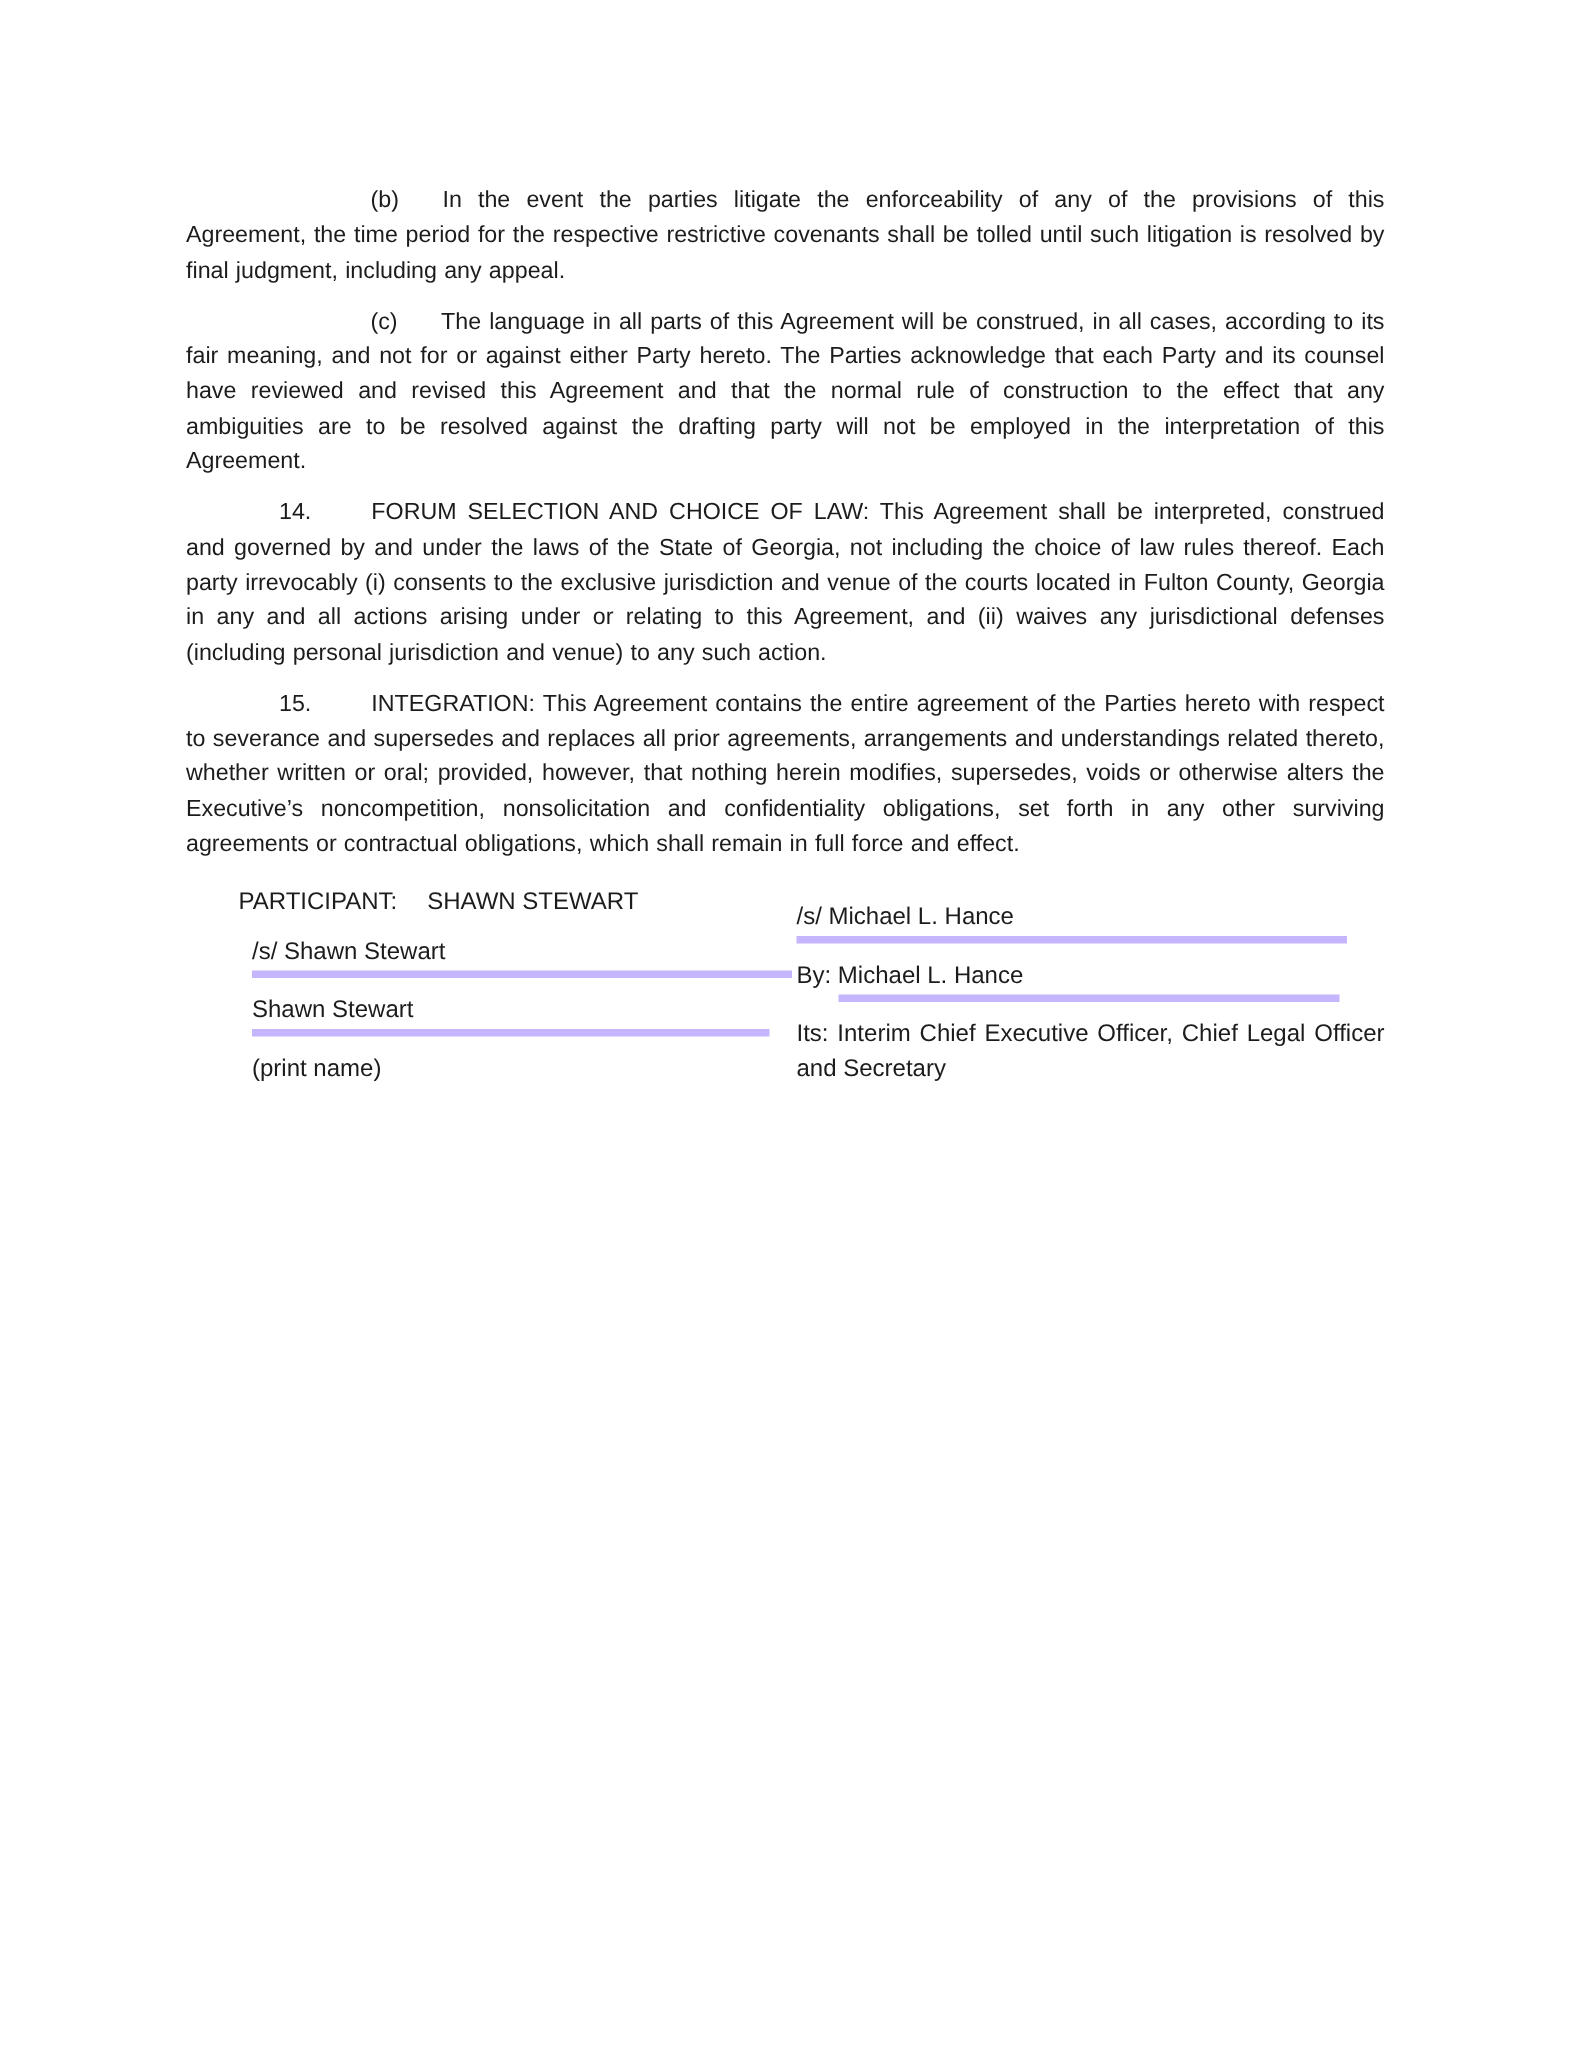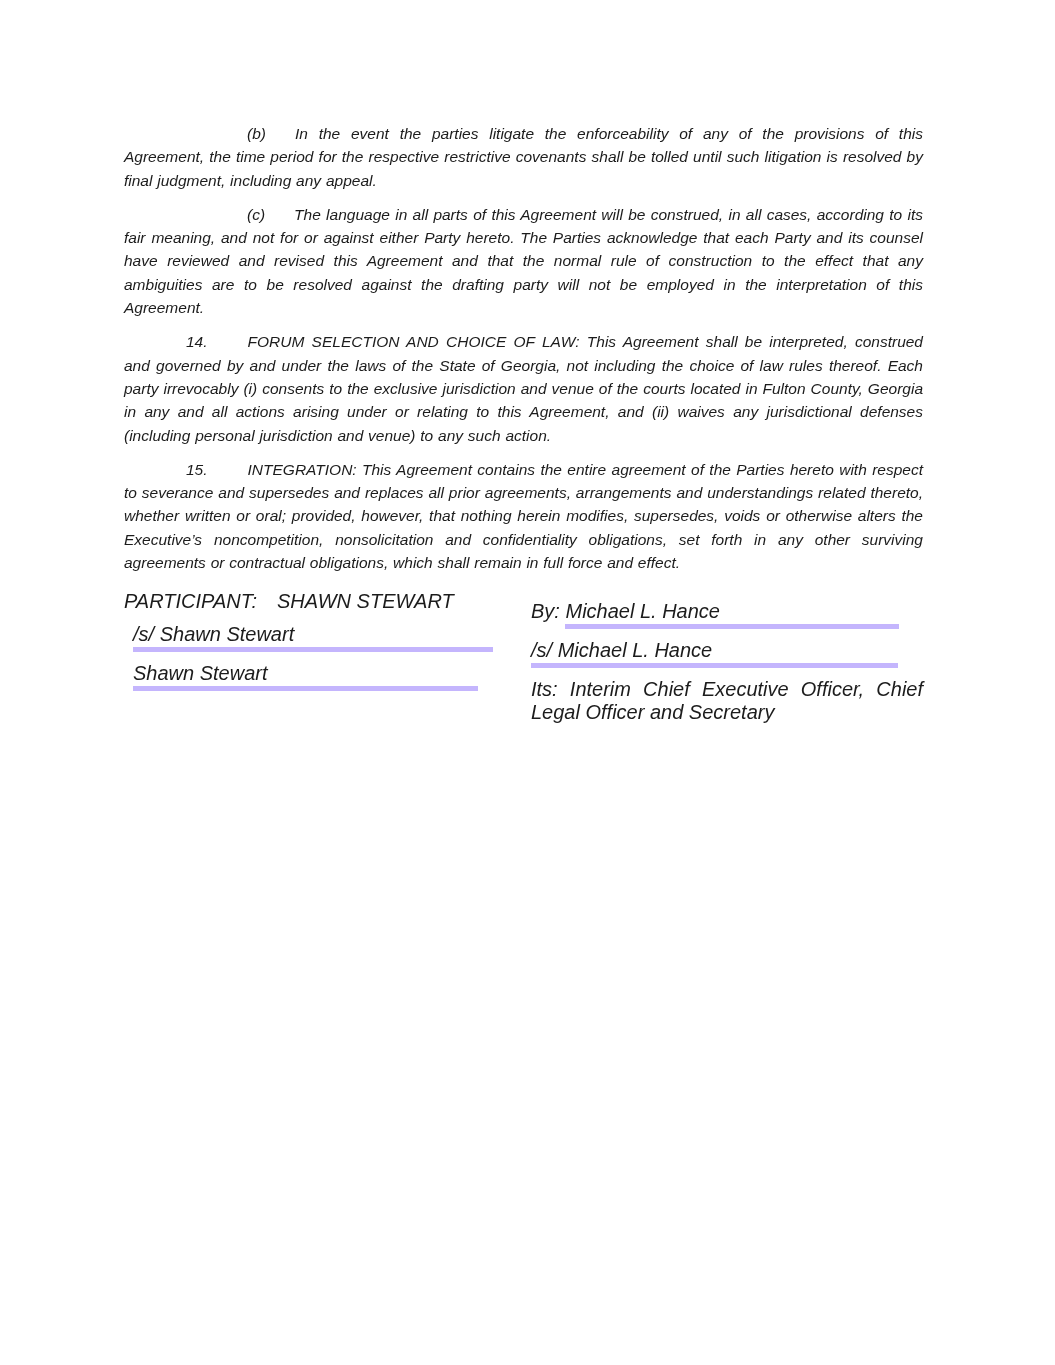--- a/index.html
+++ b/index.html
@@ -11,40 +11,39 @@
     width: 1055px;
     height: 1365px;
     overflow: hidden;
     font-family: "Liberation Sans", "DejaVu Sans", sans-serif;
     color: #1c1c1c;
   }
   .page-content {
     box-sizing: border-box;
     width: 1048px;
     padding: 122px 125px 0 124px;
-    font-style: italic;
   }
   p.para {
     margin: 0 0 11px 0;
     font-size: 15.5px;
     line-height: 23.3px;
     text-align: justify;
     word-spacing: 0.5px;
   }
   .p-letter { text-indent: 123px; }
   .p-number { text-indent: 62px; }
   .p-witness { text-indent: 62px; }
   .tabgap-letter { display: inline-block; width: 29px; }
   .tabgap-number { display: inline-block; width: 40px; }
   
   .sig-block {
     display: flex;
-    justify-content: space-between;
+    justify-content: flex-end;
     margin-top: 16px;
-    font-size: 20px;
+    font-size: 16px;
     line-height: 23px;
   }
   .sig-col-left  { width: 372px; }
   .sig-col-right { width: 392px; }
   .sig-row { margin-top: 10px; white-space: nowrap; }
   .sig-row.first { margin-top: 0; }
   .sig-col-left .indented { padding-left: 9px; }
   .heading-gap { display: inline-block; width: 20px; }
   .uline {
     display: inline-block;
@@ -76,23 +75,24 @@
 
   <p class="para p-number"><span>15.</span><span class="tabgap-number"></span><span>INTEGRATION:  This Agreement contains the entire agreement of the Parties hereto with respect to severance and supersedes and replaces all prior agreements, arrangements and understandings related thereto, whether written or oral; provided, however, that nothing herein modifies, supersedes, voids or otherwise alters the Executive’s noncompetition, nonsolicitation and confidentiality obligations, set forth in any other surviving agreements or contractual obligations, which shall remain in full force and effect.</span></p>
 
 
   <div class="sig-block">
 
     <div class="sig-col-left">
       <div class="sig-row first"><span>PARTICIPANT:</span><span class="heading-gap"></span><span>SHAWN STEWART</span></div>
       <div class="sig-row indented"><span class="uline ul-sig-left">/s/ Shawn Stewart</span></div>
       <div class="sig-row indented"><span class="uline ul-name-left">Shawn Stewart</span></div>
+      <div class="sig-row indented">(print name)</div>
     </div>
 
     <div class="sig-col-right">
+      <div class="sig-row"><span class="uline ul-sig-right">/s/ Michael L. Hance</span></div>
       <div class="sig-row"><span>By:</span> <span class="uline ul-by-right">Michael L. Hance</span></div>
-      <div class="sig-row"><span class="uline ul-sig-right">/s/ Michael L. Hance</span></div>
       <div class="its-text">Its: Interim Chief Executive Officer, Chief Legal Officer and Secretary</div>
     </div>
 
   </div>
 
 </div>
 
 </body></html>

